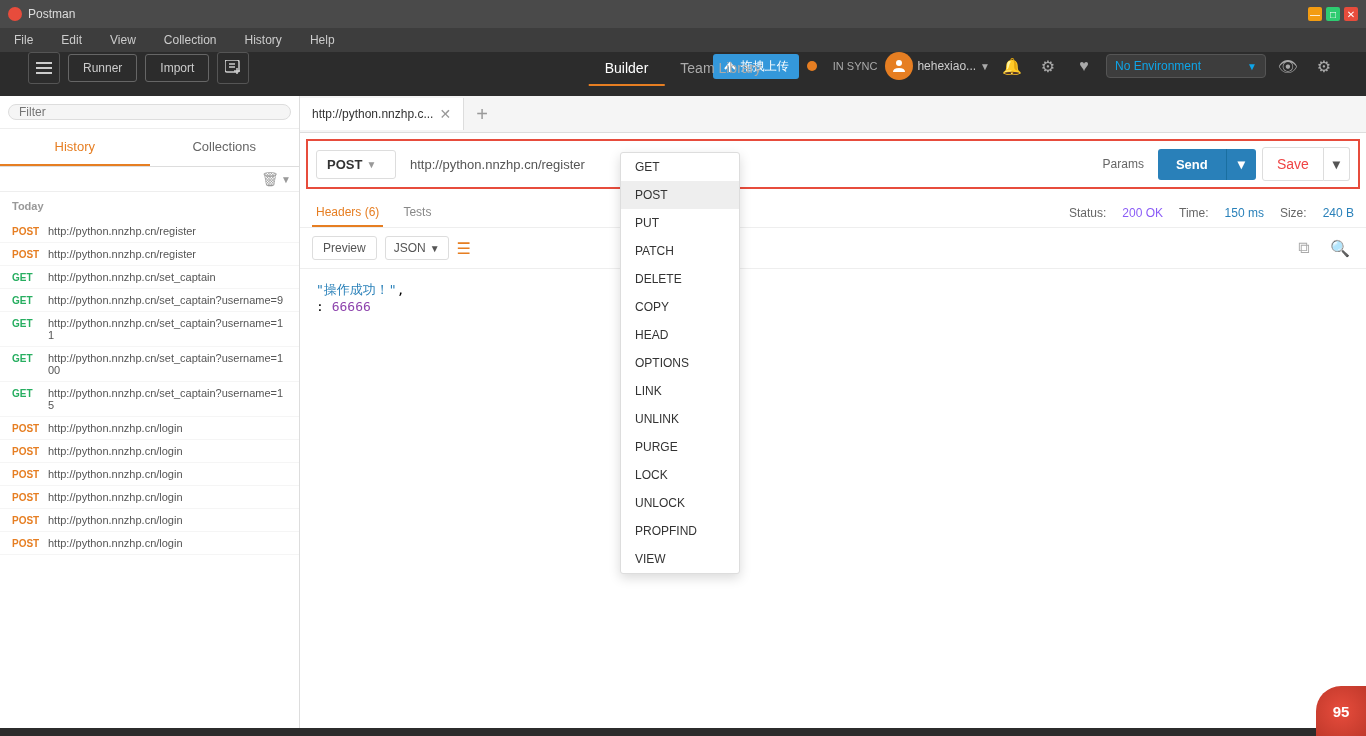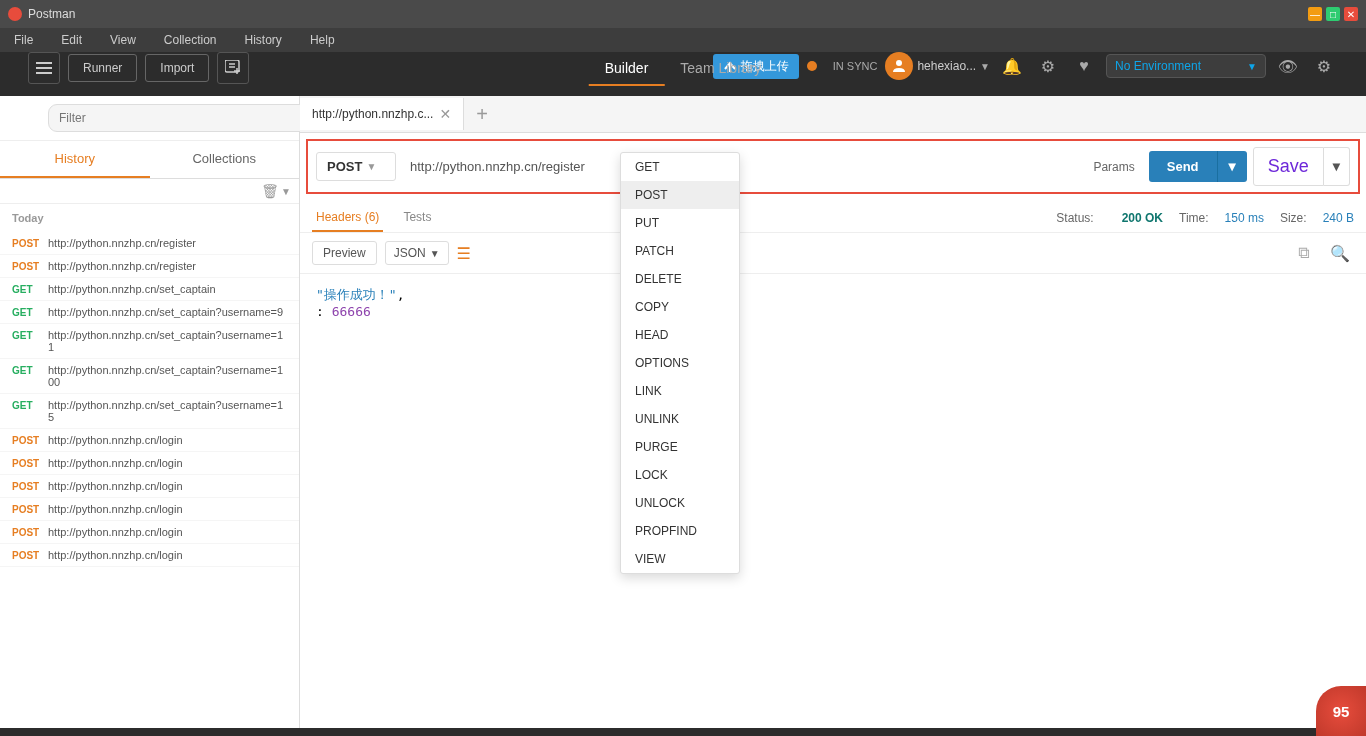--- a/index.html
+++ b/index.html
@@ -60,21 +60,21 @@
 
     .user-badge { background: #e67e22; border-radius: 50%; width: 28px; height: 28px; display: flex; align-items: center; justify-content: center; color: #fff; font-size: 10px; cursor: pointer; }
     .user-name { color: #ccc; font-size: 12px; cursor: pointer; }
 
     
     .main-layout { display: flex; height: calc(736px - 28px - 24px - 52px); }
 
     
     .sidebar { width: 300px; background: #fff; border-right: 1px solid #ddd; display: flex; flex-direction: column; }
     .sidebar-search { padding: 8px; border-bottom: 1px solid #eee; }
-    .search-input { width: 100%; border: 1px solid #ddd; border-radius: 9px; padding: 6px 10px; font-size: 12px; color: #555; background: #f5f5f5; margin-left: 40px; }
+    .search-input { width: 100%; border: 1px solid #ddd; border-radius: 9px; padding: 0 10px; font-size: 12px; color: #555; background: #f5f5f5; }
     .sidebar-tabs { display: flex; border-bottom: 1px solid #ddd; }
     .sidebar-tab { flex: 1; text-align: center; padding: 10px; font-size: 13px; color: #666; cursor: pointer; border-bottom: 2px solid transparent; }
     .sidebar-tab.active { color: #e67e22; border-bottom: 2px solid #e67e22; }
 
     .sidebar-actions { display: flex; justify-content: flex-end; padding: 4px 8px; border-bottom: 1px solid #eee; }
     .delete-btn { background: transparent; border: none; color: #999; cursor: pointer; font-size: 14px; display: flex; align-items: center; gap: 2px; }
 
     .history-group-label { padding: 8px 12px; font-size: 11px; color: #999; font-weight: bold; }
     .history-list { overflow-y: auto; flex: 1; }
     .history-item { display: flex; align-items: flex-start; padding: 5px 12px; cursor: pointer; border-bottom: 1px solid #f5f5f5; }
@@ -90,29 +90,29 @@
     .req-tab-bar { background: #f5f5f5; border-bottom: 1px solid #ddd; display: flex; align-items: center; padding: 0; min-height: 36px; }
     .req-tab { display: flex; align-items: center; padding: 8px 12px; font-size: 12px; color: #555; border-right: 1px solid #ddd; cursor: pointer; background: #f0f0f0; gap: 6px; max-width: 180px; }
     .req-tab.active { background: #fff; color: #333; }
     .req-tab-close { font-size: 14px; color: #999; cursor: pointer; }
     .req-tab-add { padding: 8px 12px; font-size: 20px; color: #999; cursor: pointer; line-height: 1; }
     .method-dropdown { display: flex; align-items: center; gap: 4px; background: #fff; border: 1px solid #ddd; border-radius: 3px; padding: 6px 10px; cursor: pointer; font-size: 13px; font-weight: bold; color: #333; min-width: 80px; }
     .url-input { flex: 1; border: none; outline: none; font-size: 13px; color: #555; padding: 6px 8px; }
     .btn-params { background: transparent; border: none; color: #666; font-size: 12px; cursor: pointer; padding: 4px 8px; }
     .btn-send { background: #2980b9; color: #fff; border: none; border-radius: 3px 0 0 3px; padding: 8px 18px; font-size: 13px; cursor: pointer; font-weight: bold; }
     .btn-send-arrow { background: #2980b9; color: #fff; border: none; border-left: 1px solid #1a6fa0; border-radius: 0 3px 3px 0; padding: 8px 8px; cursor: pointer; }
-    .btn-save { background: transparent; border: 1px solid #ddd; border-radius: 3px 0 0 3px; padding: 8px 14px; font-size: 18px; cursor: pointer; color: #6d28d9; }
+    .btn-save { background: transparent; border: 1px solid #ddd; border-radius: 3px 0 0 3px; padding: 8px 14px; font-size: 14px; cursor: pointer; color: #ef4444; }
     .btn-save-arrow { background: transparent; border: 1px solid #ddd; border-left: none; border-radius: 0 3px 3px 0; padding: 8px 6px; cursor: pointer; color: #555; }
 
     
     .response-tabs-bar { display: flex; align-items: center; padding: 4px 12px 0; border-bottom: 1px solid #eee; gap: 16px; }
     .resp-tab { font-size: 12px; color: #888; cursor: pointer; padding: 6px 4px; border-bottom: 2px solid transparent; }
     .resp-tab.active { color: #e67e22; border-bottom: 2px solid #e67e22; }
     .resp-status { margin-left: auto; display: flex; gap: 16px; font-size: 12px; }
-    .status-ok { color: #0f766e; font-weight: bold; margin-left: 12px; }
+    .status-ok { color: #8b5cf6; font-weight: normal; }
     .status-val { color: #2980b9; }
 
     
     .response-toolbar { display: flex; align-items: center; padding: 6px 12px; gap: 8px; border-bottom: 1px solid #eee; }
     .btn-preview { background: transparent; border: 1px solid #ddd; border-radius: 3px; padding: 4px 10px; font-size: 12px; cursor: pointer; color: #555; }
     .json-select { background: #fff; border: 1px solid #ddd; border-radius: 3px; padding: 4px 8px; font-size: 12px; color: #555; cursor: pointer; display: flex; align-items: center; gap: 4px; }
     .icon-lines { color: #e67e22; font-size: 16px; cursor: pointer; }
 
     .response-body { flex: 1; padding: 12px 16px; font-size: 13px; font-family: monospace; background: #fff; overflow: auto; }
     .json-str { color: #2980b9; }

